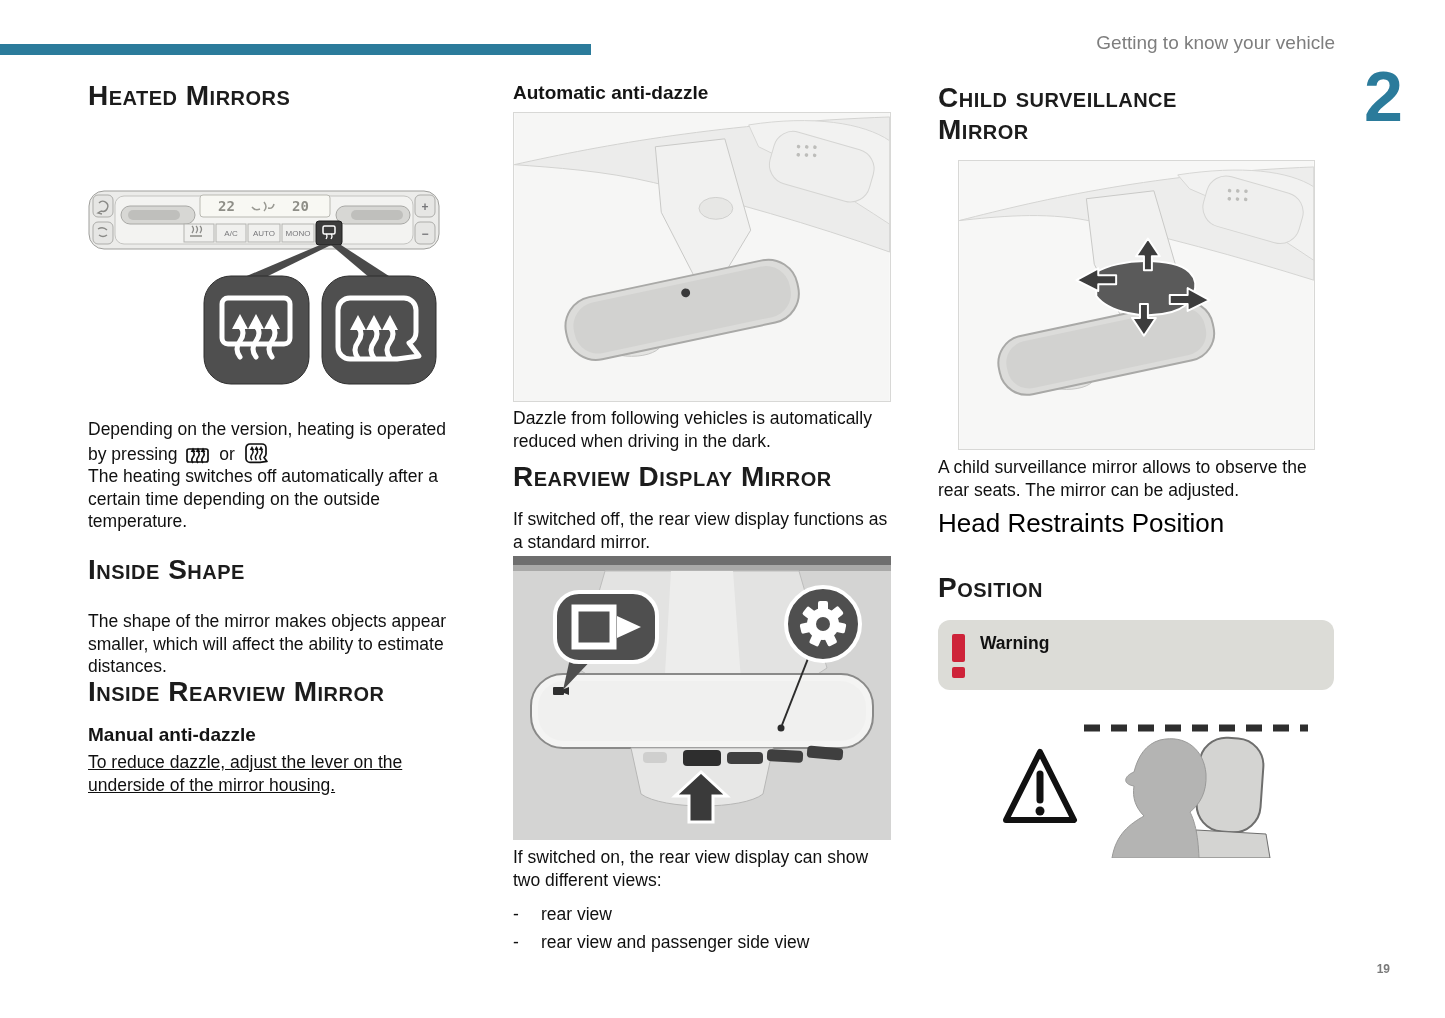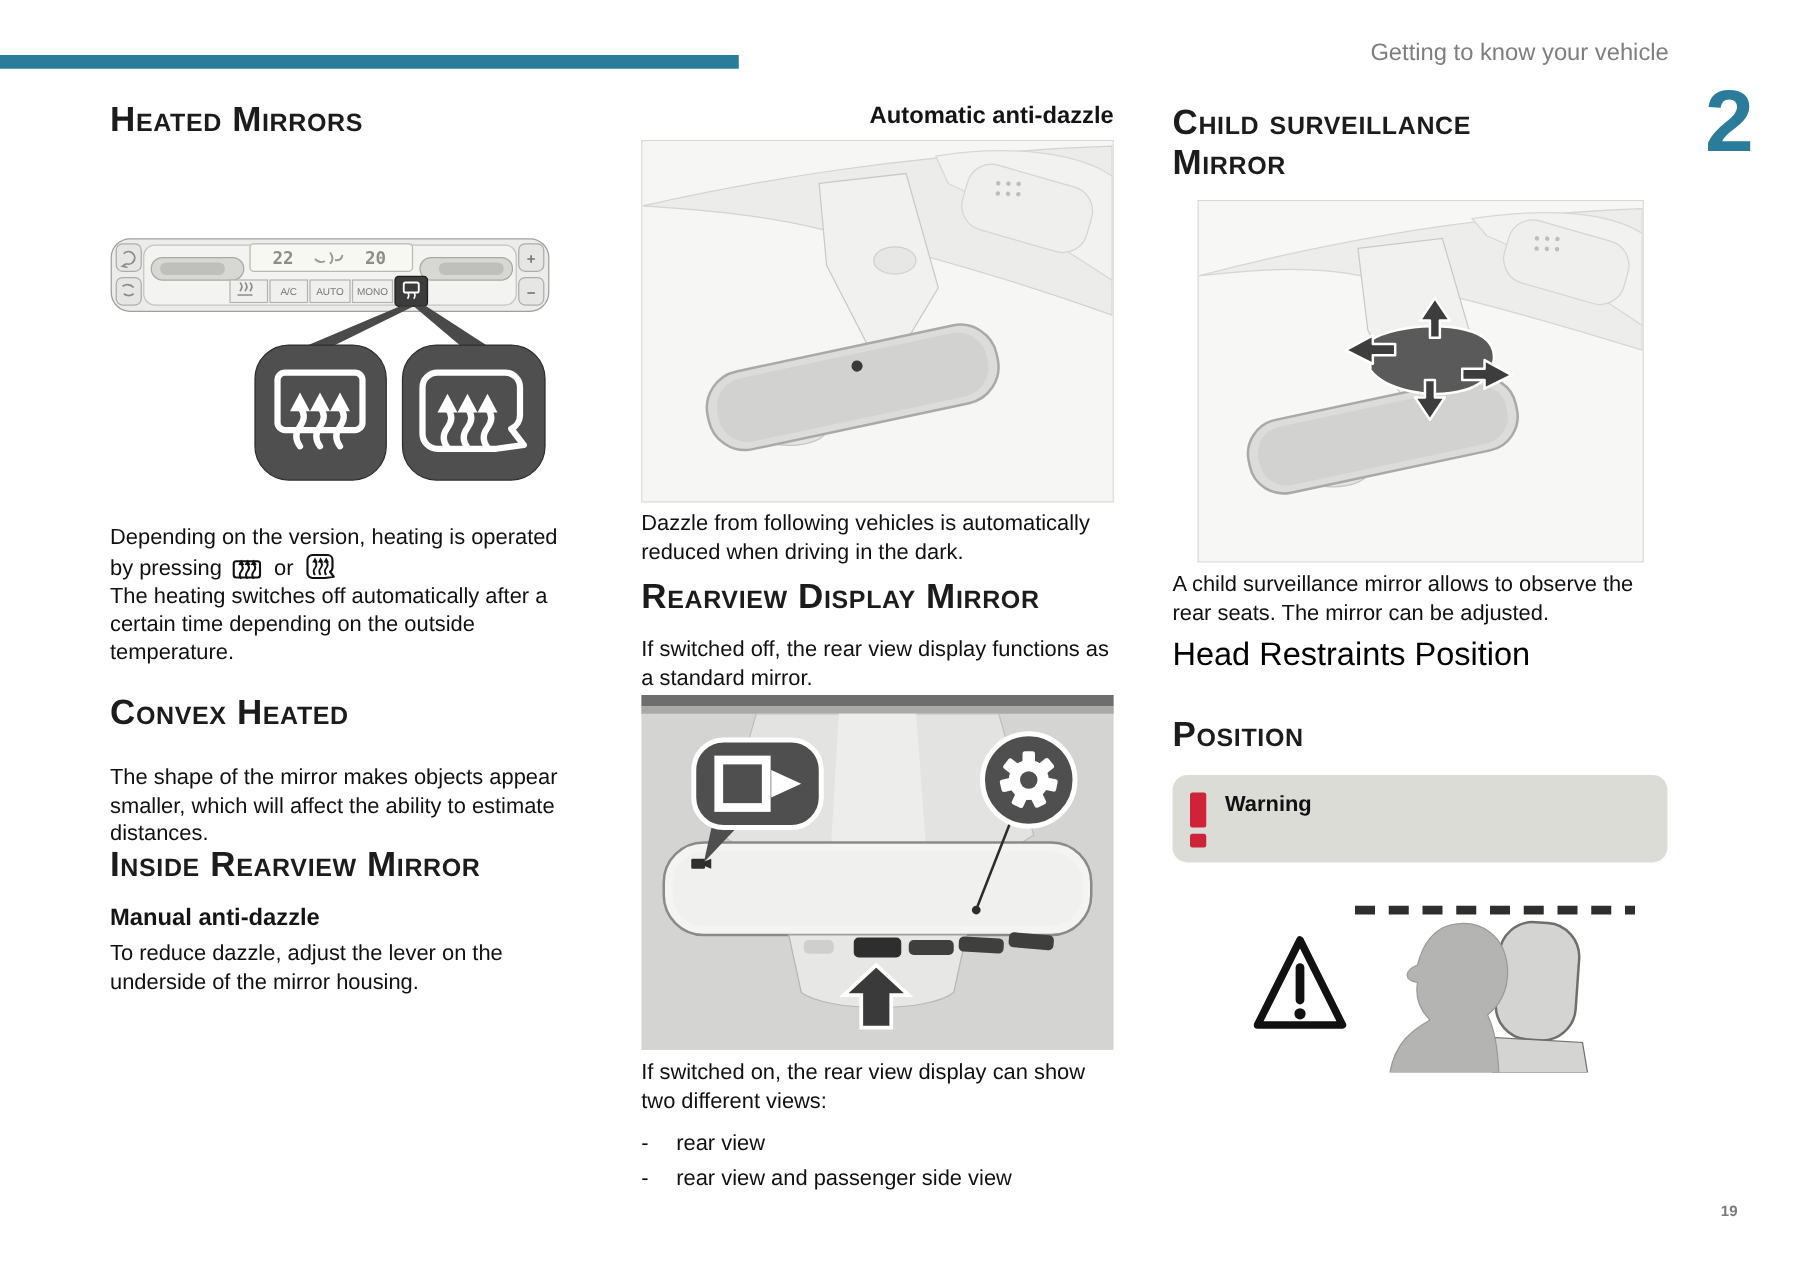--- a/index.html
+++ b/index.html
@@ -146,31 +146,31 @@
               <path d="M13.5,19 q-2.2,-3 0,-5.6 q2.2,-2.8 0,-5"></path>
               <path d="M18,19 q-2.2,-3 0,-5.6 q2.2,-2.8 0,-5"></path>
           </g>
           <polygon points="6.8,9 11.2,9 9,5" fill="#111"></polygon>
             <polygon points="11.3,9 15.7,9 13.5,5" fill="#111"></polygon>
             <polygon points="15.8,9 20.2,9 18,5" fill="#111"></polygon>
         </svg><br>
         <span>The heating switches off automatically after a certain time depending on the outside temperature.</span></p>
     </div>
 
-    <h1 class="sc blk" style="top:474px;">Convex Heated</h1>
+    <h1 class="sc blk" style="top:474px;">Inside Shape</h1>
     <p class="blk" style="top:530px;">The shape of the mirror makes objects appear smaller, which will affect the ability to estimate distances.</p>
 
     <h1 class="sc blk" style="top:596px;">Inside Rearview Mirror</h1>
     <div class="subhead blk" style="top:644px;">Manual anti-dazzle</div>
-    <p class="blk" style="top:671px;">To reduce dazzle, adjust the lever on the underside of the mirror housing.</p>
+    <p class="blk" style="top:671px;text-decoration:underline;">To reduce dazzle, adjust the lever on the underside of the mirror housing.</p>
   </div>
 
   <div class="col col2">
 
-    <div class="subhead blk" style="top:2px;text-align:right;">Automatic anti-dazzle</div>
+    <div class="subhead blk" style="top:2px;">Automatic anti-dazzle</div>
 
     <svg class="figure fig-bordered blk" style="top:32px;" width="378" height="290" viewBox="0 0 378 290">
       <rect x="0" y="0" width="378" height="290" fill="#f6f6f5"></rect>
       <path d="M0,52 C90,32 210,10 378,4 L378,140 C300,112 215,88 140,70 C90,58 40,55 0,52 Z" fill="#ececeb" stroke="#d3d3d1"></path>
       <path d="M236,12 C300,2 352,10 378,28 L378,112 C335,84 285,52 246,34 Z" fill="#f2f2f1" stroke="#d7d7d5"></path>
       <g transform="rotate(16 306 52)">
         <rect x="258" y="26" width="104" height="54" rx="20" fill="#efefee" stroke="#d5d5d3"></rect>
         <g fill="#bdbdba">
           <circle cx="282" cy="40" r="1.8"></circle>
             <circle cx="290" cy="38" r="1.8"></circle>

